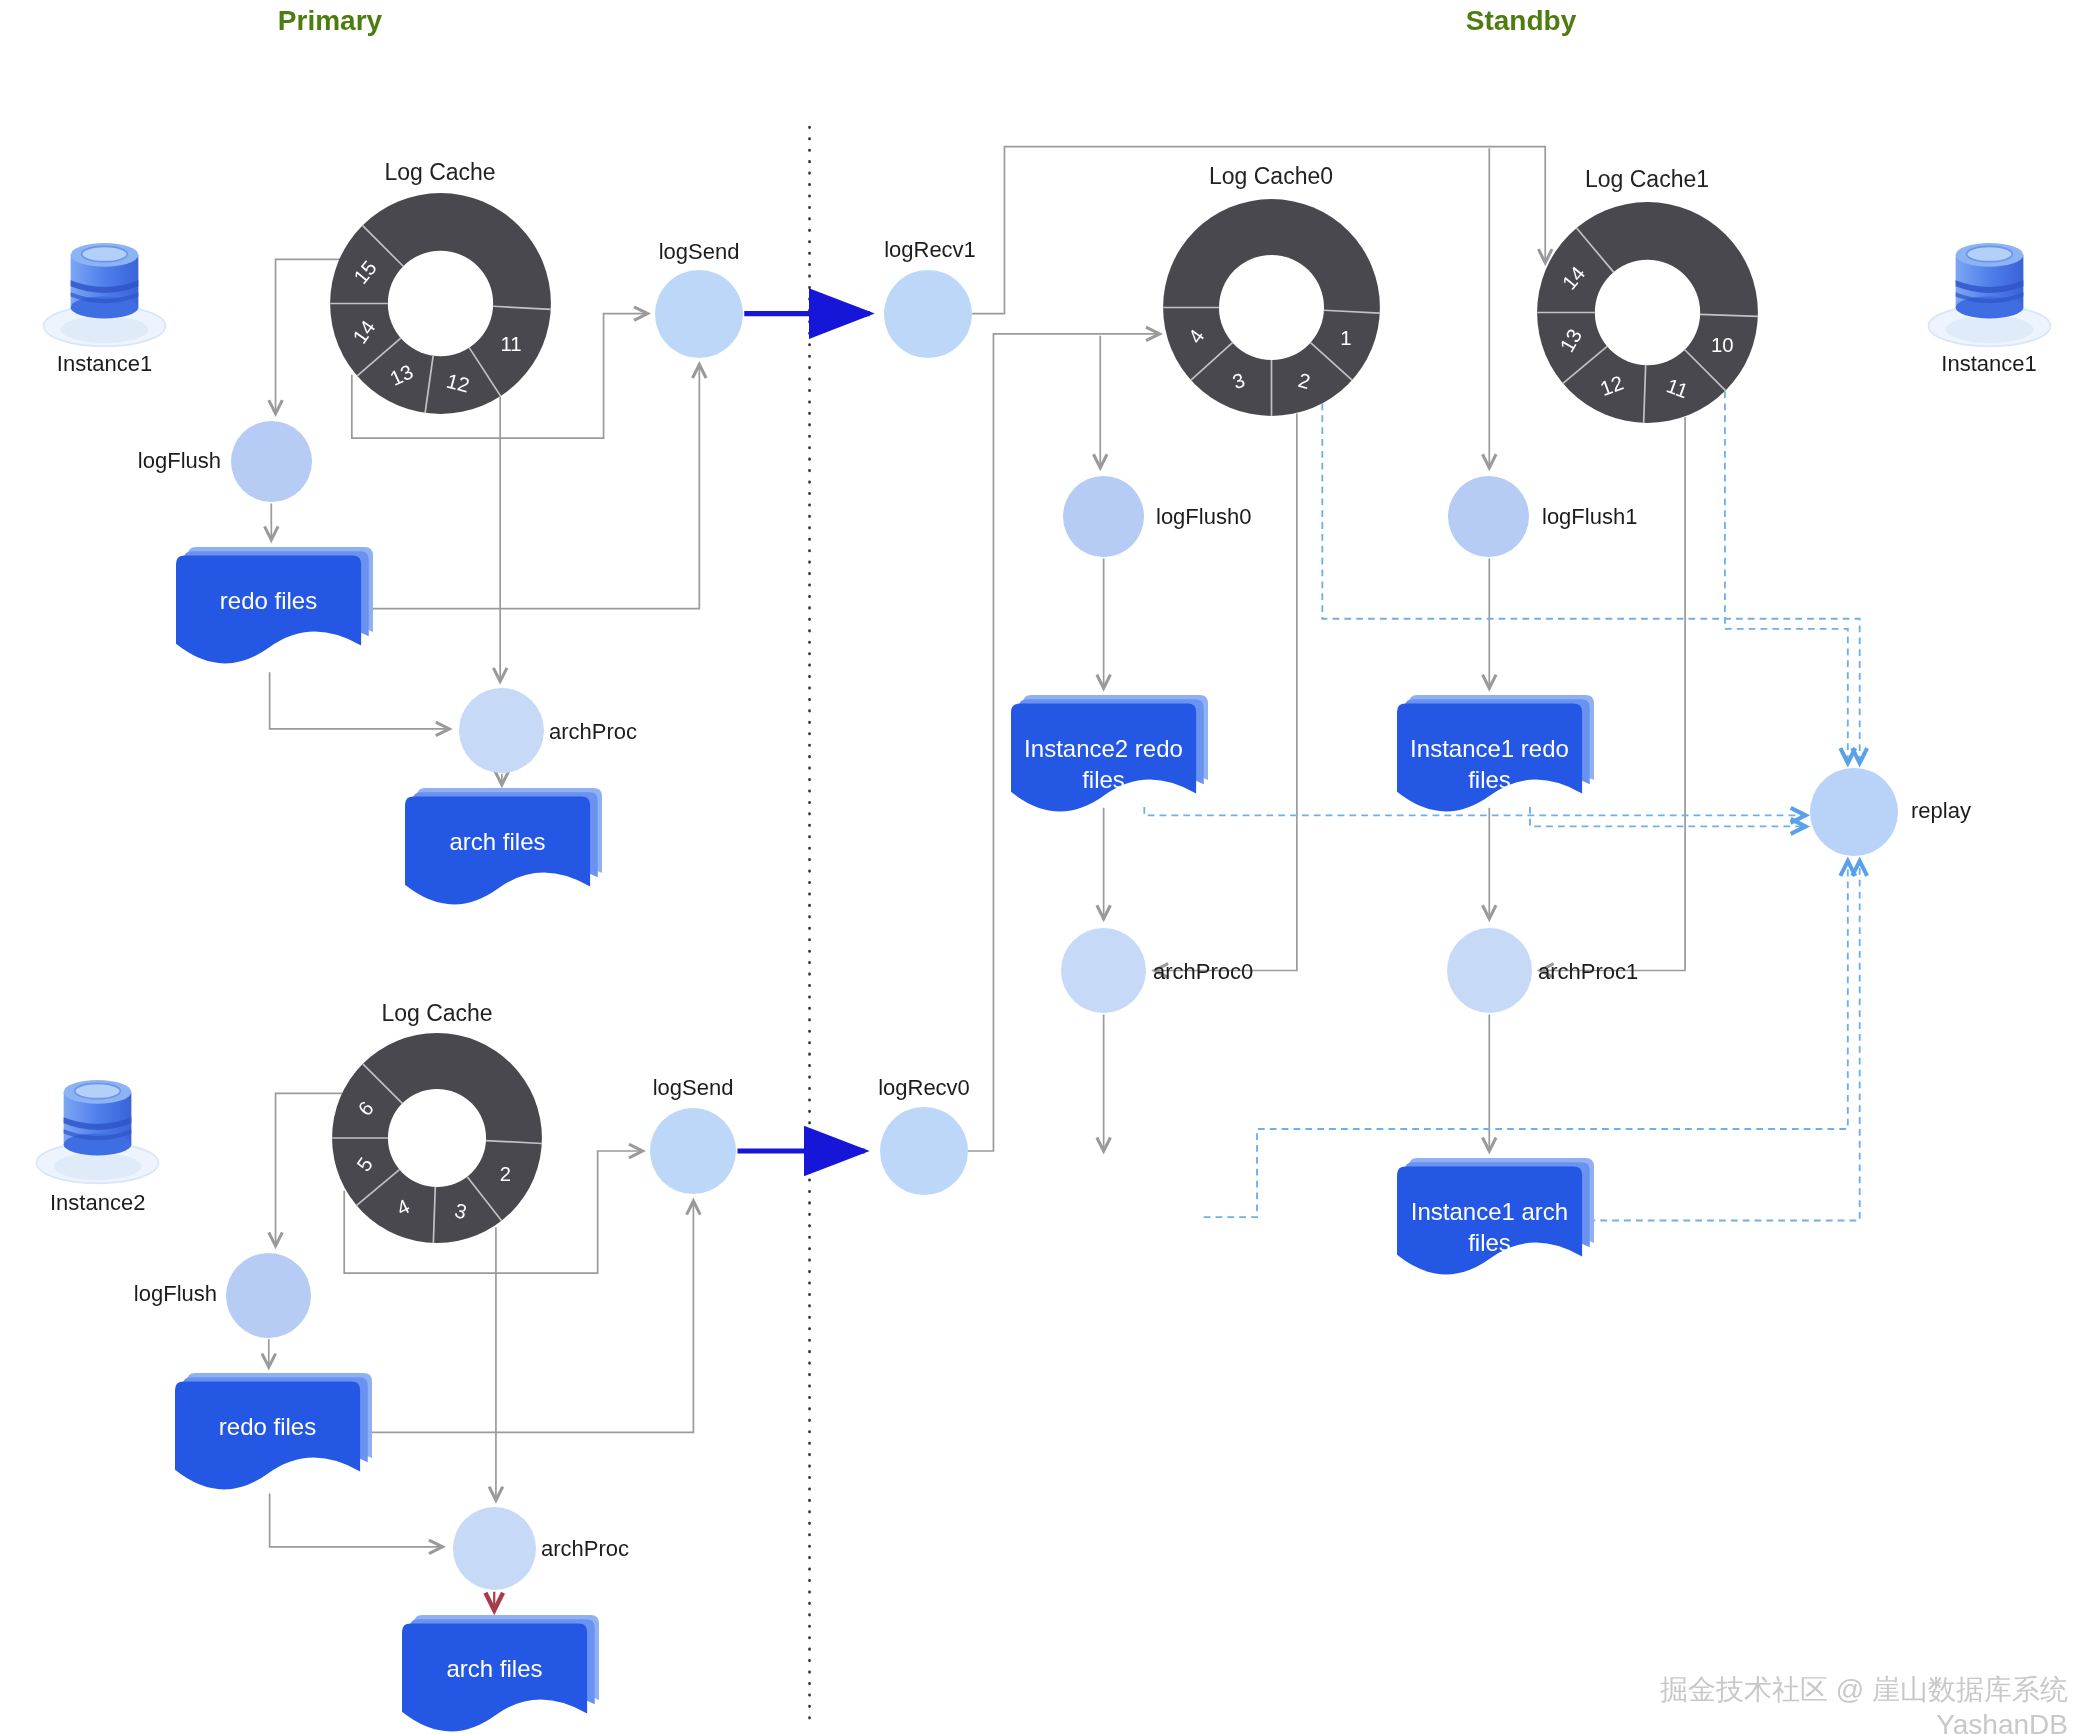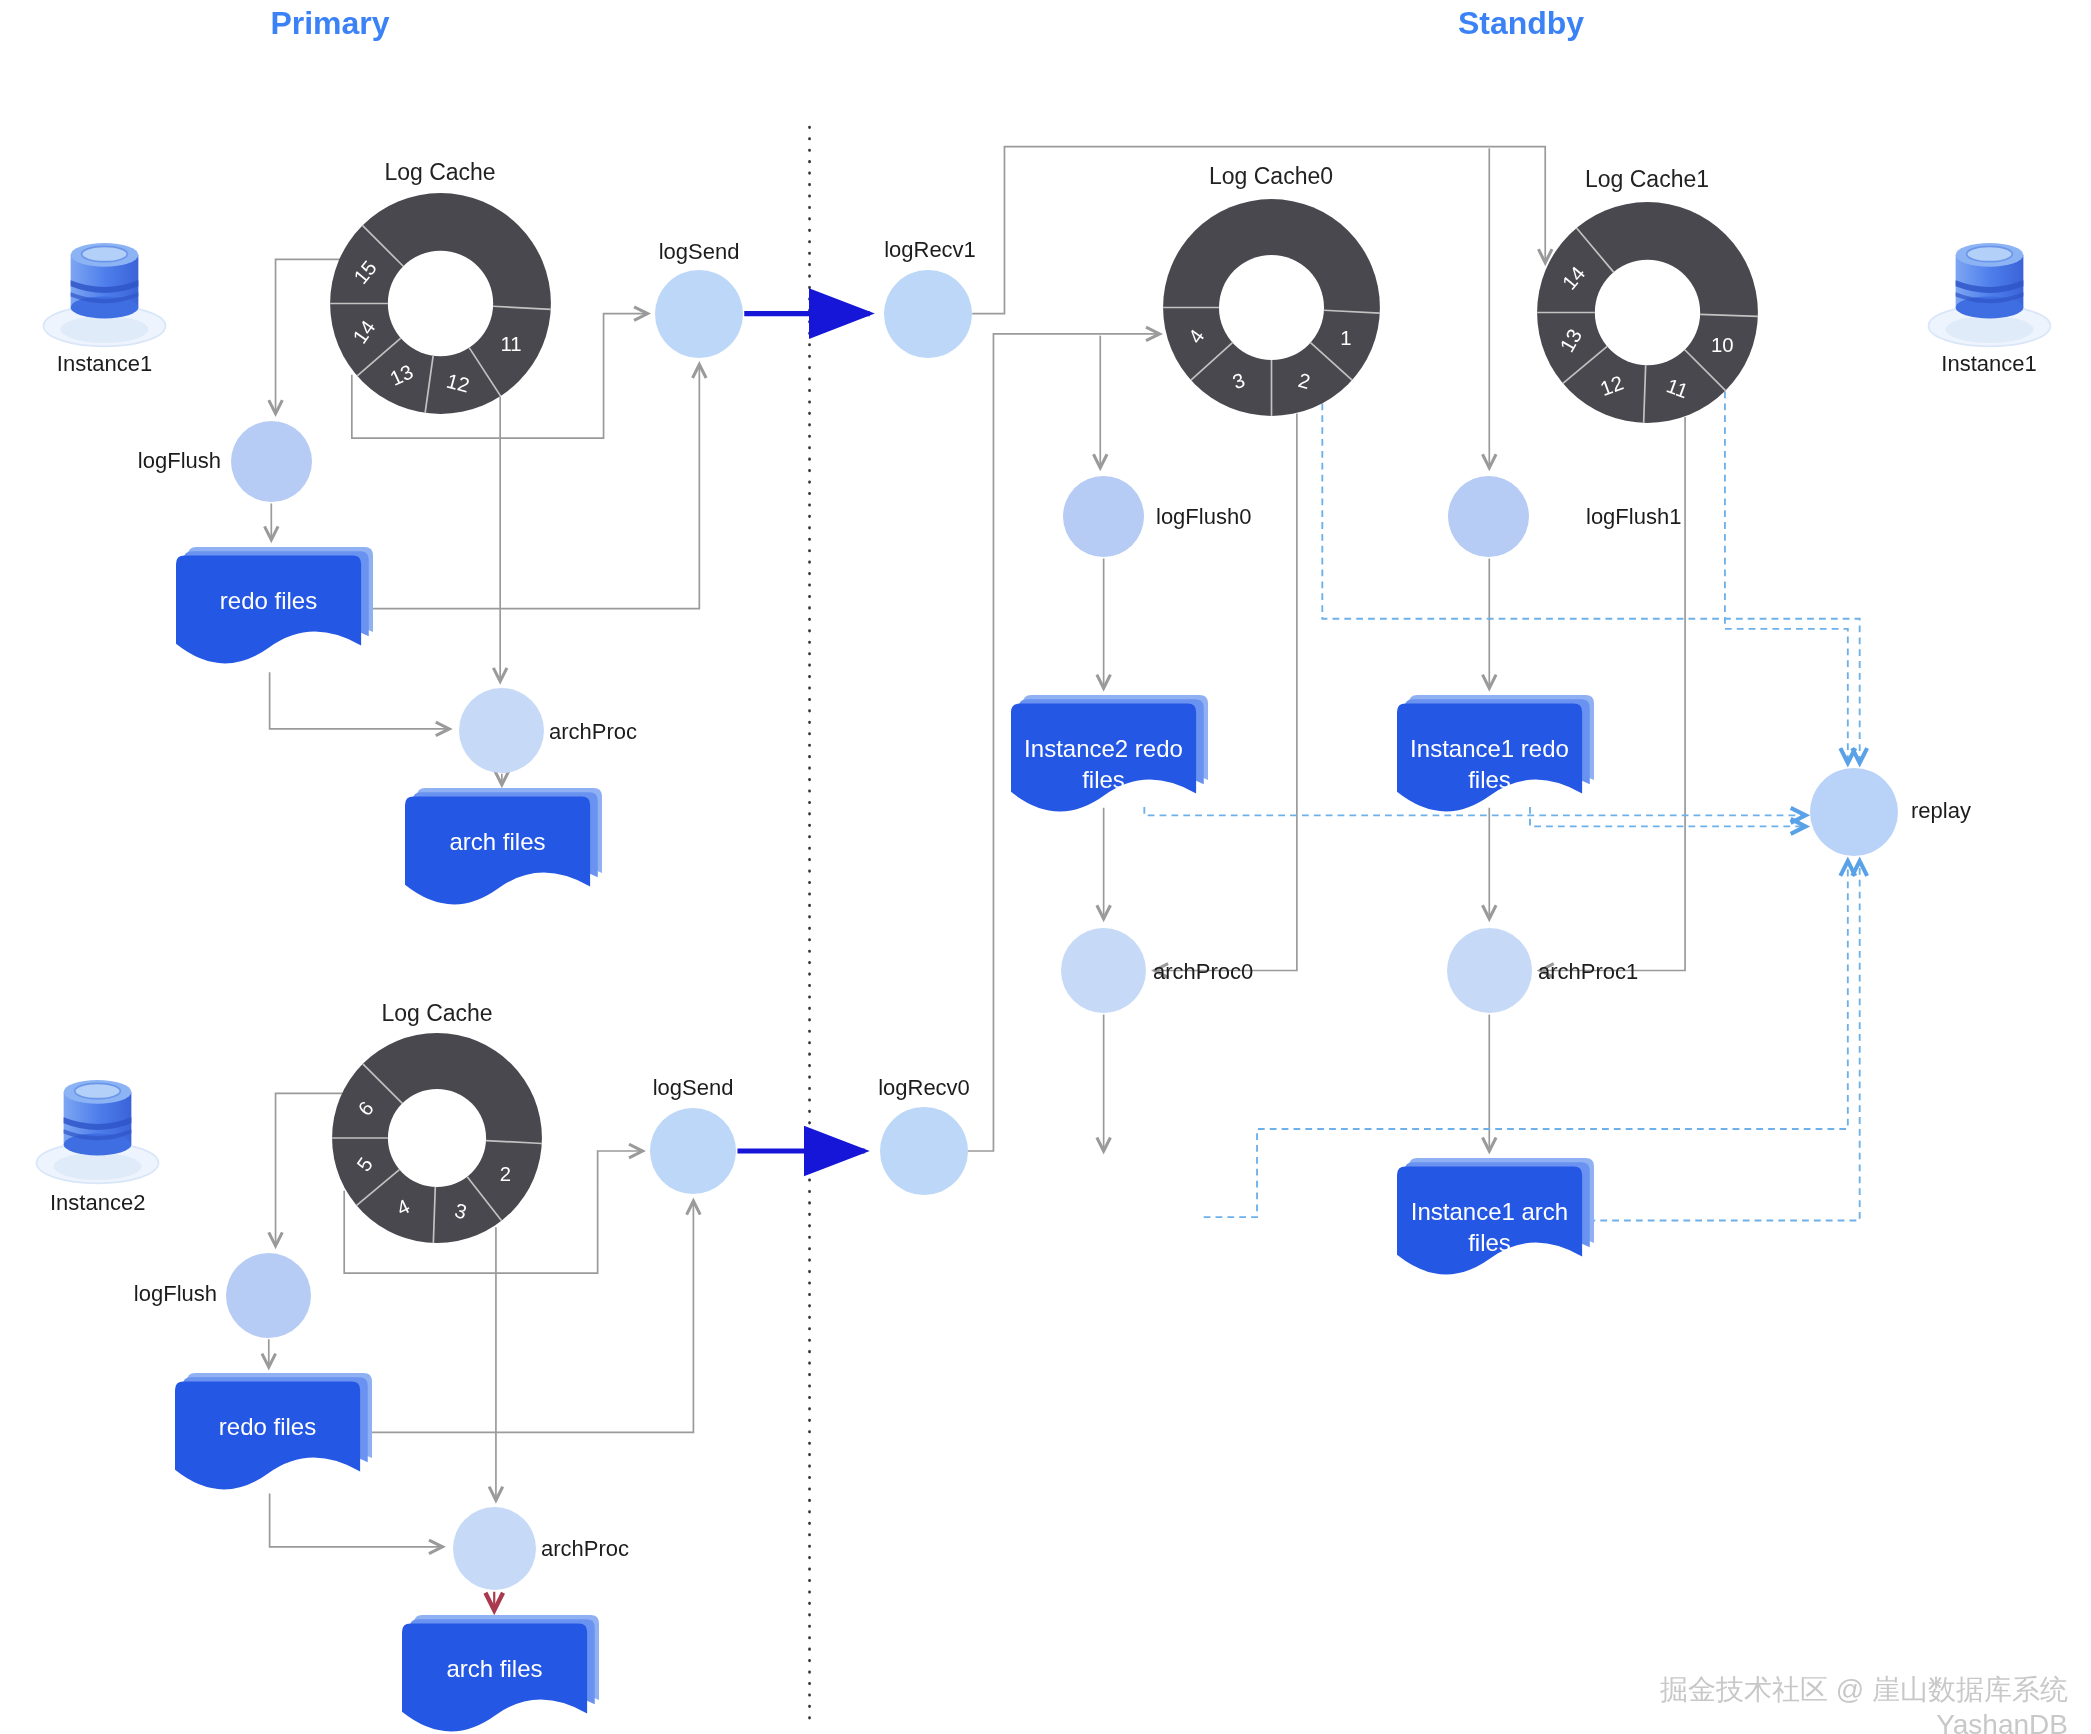--- a/index.html
+++ b/index.html
@@ -3,21 +3,21 @@
 <meta charset="utf-8">
 <style>
   html,body{margin:0;padding:0;background:#ffffff;}
   #stage{
     position:relative;width:2092px;height:1735px;background:#ffffff;overflow:hidden;
     font-family:"Liberation Sans", sans-serif;color:#1c1c1c;
   }
   #wires{position:absolute;left:0;top:0;z-index:1;}
   .node{position:absolute;z-index:2;}
   .lbl{position:absolute;z-index:3;font-size:22px;white-space:nowrap;}
-  .title{position:absolute;z-index:3;font-size:32px;font-weight:bold;color:#3b82f6;}
+  .title{position:absolute;z-index:3;font-size:28px;font-weight:bold;color:#4d7c0f;}
   .cache-title{position:absolute;z-index:3;font-size:23px;color:#222;text-align:center;width:186px;}
   .circle{position:absolute;border-radius:50%;z-index:2;}
   .c-flush{background:#b6ccf4;}
   .c-sendrecv{background:#bcd7f8;}
   .c-arch{background:#c6daf8;}
   .c-replay{background:#b9d2f7;}
   .filebox{position:absolute;width:197px;height:136px;z-index:2;}
   .filebox .ftext{
     position:absolute;left:0;top:22px;width:185px;text-align:center;color:#ffffff;
     font-size:24px;line-height:1.3;z-index:2;margin-top:16px;
@@ -244,21 +244,21 @@
   <div class="circle c-sendrecv" style="left:884px;top:270px;width:88px;height:88px;"></div>
   <div class="lbl center" style="left:837px;top:237px;width:186px;">logRecv1</div>
 
   <div class="circle c-sendrecv" style="left:880px;top:1107px;width:88px;height:88px;"></div>
   <div class="lbl center" style="left:831px;top:1075px;width:186px;">logRecv0</div>
 
   <div class="circle c-flush" style="left:1063px;top:476px;width:81px;height:81px;"></div>
   <div class="lbl" style="left:1156px;top:504px;">logFlush0</div>
 
   <div class="circle c-flush" style="left:1448px;top:476px;width:81px;height:81px;"></div>
-  <div class="lbl" style="left:1542px;top:504px;margin-left:44px;">logFlush1</div>
+  <div class="lbl" style="left:1542px;top:504px;">logFlush1</div>
 
   <div class="circle c-arch" style="left:1061px;top:928px;width:85px;height:85px;"></div>
   <div class="lbl" style="left:1153px;top:959px;">archProc0</div>
 
   <div class="circle c-arch" style="left:1447px;top:928px;width:85px;height:85px;"></div>
   <div class="lbl" style="left:1538px;top:959px;">archProc1</div>
 
   <div class="circle c-replay" style="left:1810px;top:768px;width:88px;height:88px;"></div>
   <div class="lbl" style="left:1911px;top:798px;">replay</div>
 

